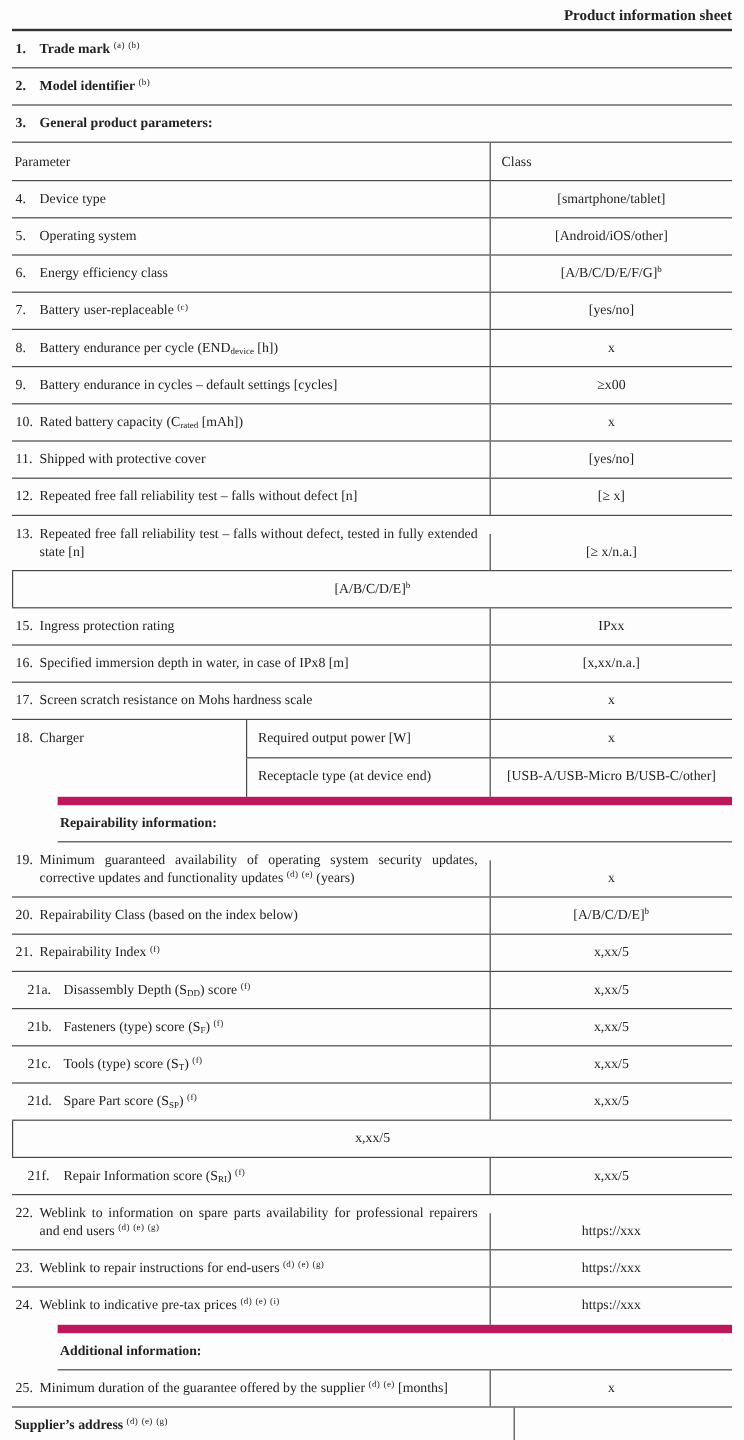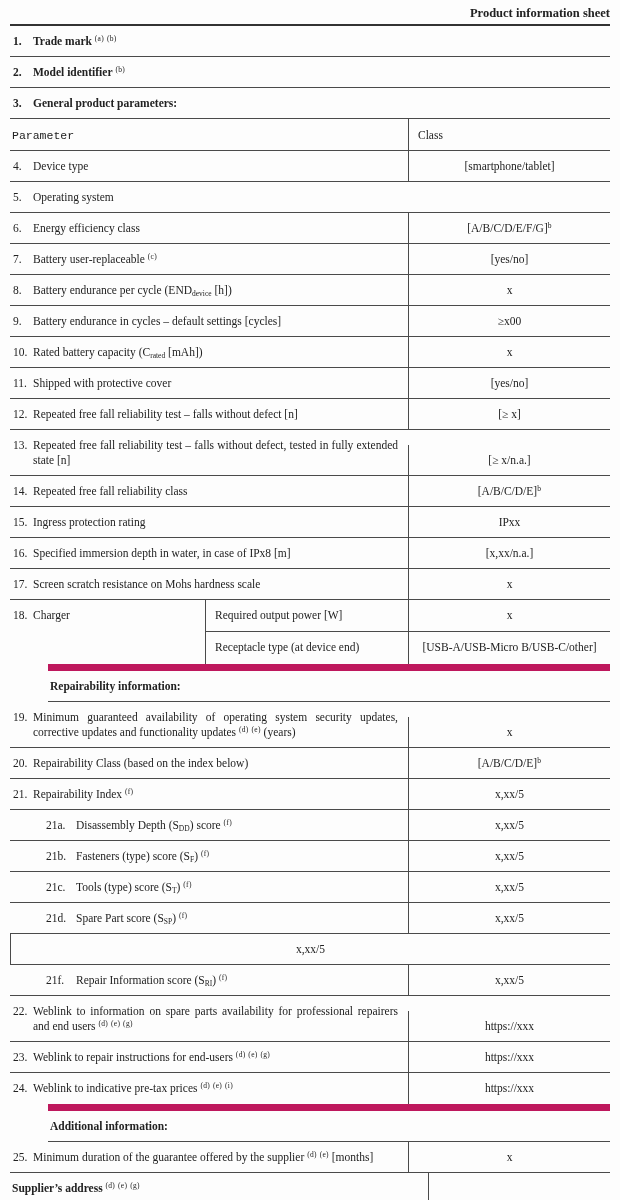--- a/index.html
+++ b/index.html
@@ -17,32 +17,32 @@
   }
   .sheet{border-top:2px solid #333;}
   sup{font-size:7.5px;vertical-align:4px;line-height:0;font-weight:400;letter-spacing:.3px;}
   sub{font-size:7.5px;vertical-align:-2px;line-height:0;}
 
   
   .r{display:flex;border-bottom:1px solid #4a4a4a;box-sizing:border-box;min-height:31px;}
   .r.tall{min-height:46px;align-items:flex-end;}
   .r.noline{border-bottom:none;}
   .num{flex:0 0 23px;padding:8px 0 7px 3px;box-sizing:border-box;}
-  .num.wide{flex:0 0 33px;margin-left:33px;}
+  .num.wide{flex:0 0 33px;margin-left:10px;}
   .ptext{flex:1;padding:8px 10px 7px 0;box-sizing:border-box;}
   .ptext.justify{text-align:justify;}
   .bold{font-weight:bold;}
 
   
   .pcell{flex:0 0 398px;display:flex;box-sizing:border-box;}
   .vcell{flex:1;border-left:1px solid #4a4a4a;text-align:center;
          padding:8px 4px 7px 4px;box-sizing:border-box;}
 
   
-  .colhead .phead{flex:0 0 398px;padding:9px 0 7px 2px;box-sizing:border-box;font-family:Liberation Mono, monospace;}
+  .colhead .phead{flex:0 0 398px;padding:9px 0 7px 2px;box-sizing:border-box;}
   .colhead .vhead{flex:1;border-left:1px solid #4a4a4a;padding:9px 0 7px 9px;box-sizing:border-box;}
   .colhead{min-height:32px;}
 
   
   .section{font-weight:bold;border-top:7px solid #be185d;border-bottom:1px solid #4a4a4a;
            padding:8px 0 7px 2px;min-height:32px;box-sizing:border-box;margin-left:38px;}
 
   
   .chgleft{flex:0 0 195px;display:flex;box-sizing:border-box;}
   .chgright{flex:1;display:flex;flex-direction:column;}
@@ -84,20 +84,21 @@
           <div class="num">4.</div>
           <div class="ptext">Device type</div>
         </div>
       <div class="vcell">[smartphone/tablet]</div>
     </div>
     <div class="r">
       <div class="pcell">
           <div class="num">5.</div>
           <div class="ptext">Operating system</div>
         </div>
+      <div class="vcell">[Android/iOS/other]</div>
     </div>
     <div class="r">
       <div class="pcell">
           <div class="num">6.</div>
           <div class="ptext">Energy efficiency class</div>
         </div>
       <div class="vcell">[A/B/C/D/E/F/G]<sup>b</sup></div>
     </div>
     <div class="r">
       <div class="pcell">
@@ -142,24 +143,20 @@
       <div class="vcell">[≥ x]</div>
     </div>
     <div class="r tall">
       <div class="pcell">
           <div class="num">13.</div>
           <div class="ptext justify">Repeated free fall reliability test – falls without defect, tested in fully extended state [n]</div>
         </div>
       <div class="vcell">[≥ x/n.a.]</div>
     </div>
     <div class="r">
-      <div class="pcell">
-          <div class="num">14.</div>
-          <div class="ptext">Repeated free fall reliability class</div>
-        </div>
       <div class="vcell">[A/B/C/D/E]<sup>b</sup></div>
     </div>
     <div class="r">
       <div class="pcell">
           <div class="num">15.</div>
           <div class="ptext">Ingress protection rating</div>
         </div>
       <div class="vcell">IPxx</div>
     </div>
     <div class="r">

